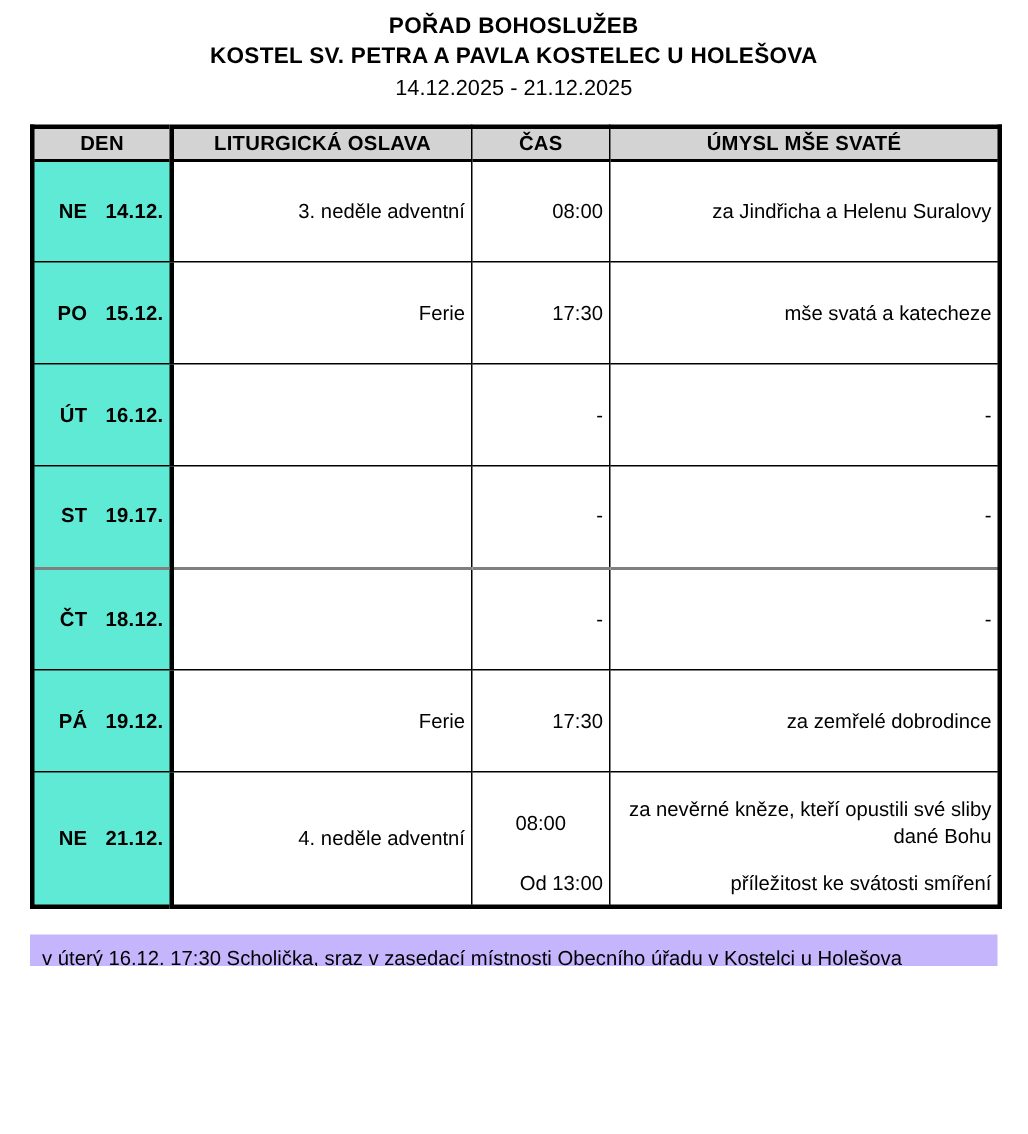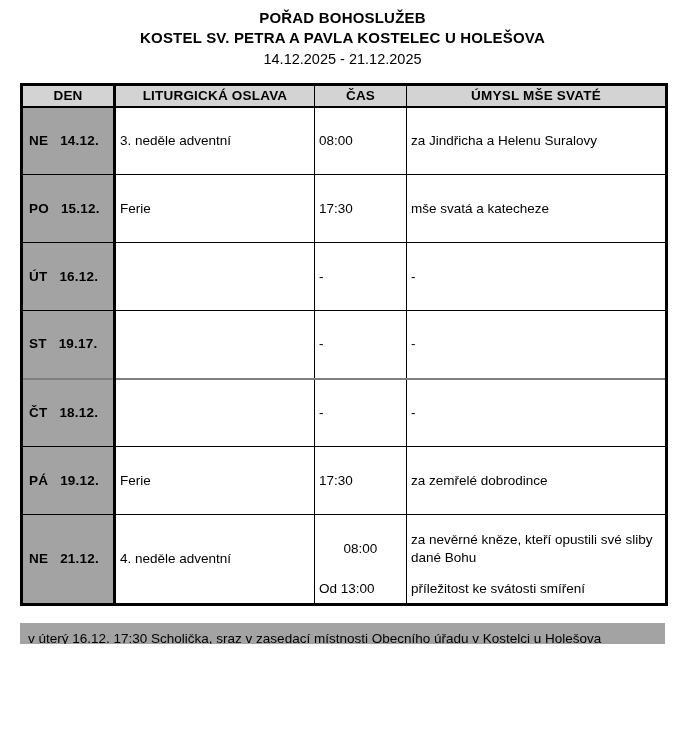--- a/index.html
+++ b/index.html
@@ -54,33 +54,33 @@
     border-bottom: 2px solid #000000;
     text-align: center;
     vertical-align: middle;
     letter-spacing: 0.2px;
   }
   th.h-den { border-right: 3px solid #000000; }
 
   td {
     border: 1px solid #000000;
     font-size: 13.5px;
-    text-align: left;
+    text-align: right;
     vertical-align: middle;
     line-height: 18px;
     padding: 2px 4px;
   }
   tr.body-row { height: 68px; }
   tr.last-row { height: 90px; }
   tr.pagebreak td { border-top: 2px solid #7f7f7f; }
 
   td.den {
-    background: #a3a3a3;
+    background: #5eead4;
     font-weight: bold;
-    text-align: left;
+    text-align: right;
     padding-left: 6px;
     border-right: 3px solid #000000;
     letter-spacing: 0.2px;
   }
   td.den .date { margin-left: 12px; }
 
   
   .dual {
     display: flex;
     flex-direction: column;
@@ -95,21 +95,21 @@
   }
   .dual .bottom {
     flex: 0 0 auto;
     padding-bottom: 3px;
   }
 
   
   .footer-note {
     width: 645px;
     margin: 17px 0 0 20px;
-    background: #a3a3a3;
+    background: #c4b5fd;
     font-size: 13.5px;
     line-height: 19px;
     padding: 6px 8px 7px 8px;
   }
 </style>
 </head>
 <body>
 
 <div class="page">
 

